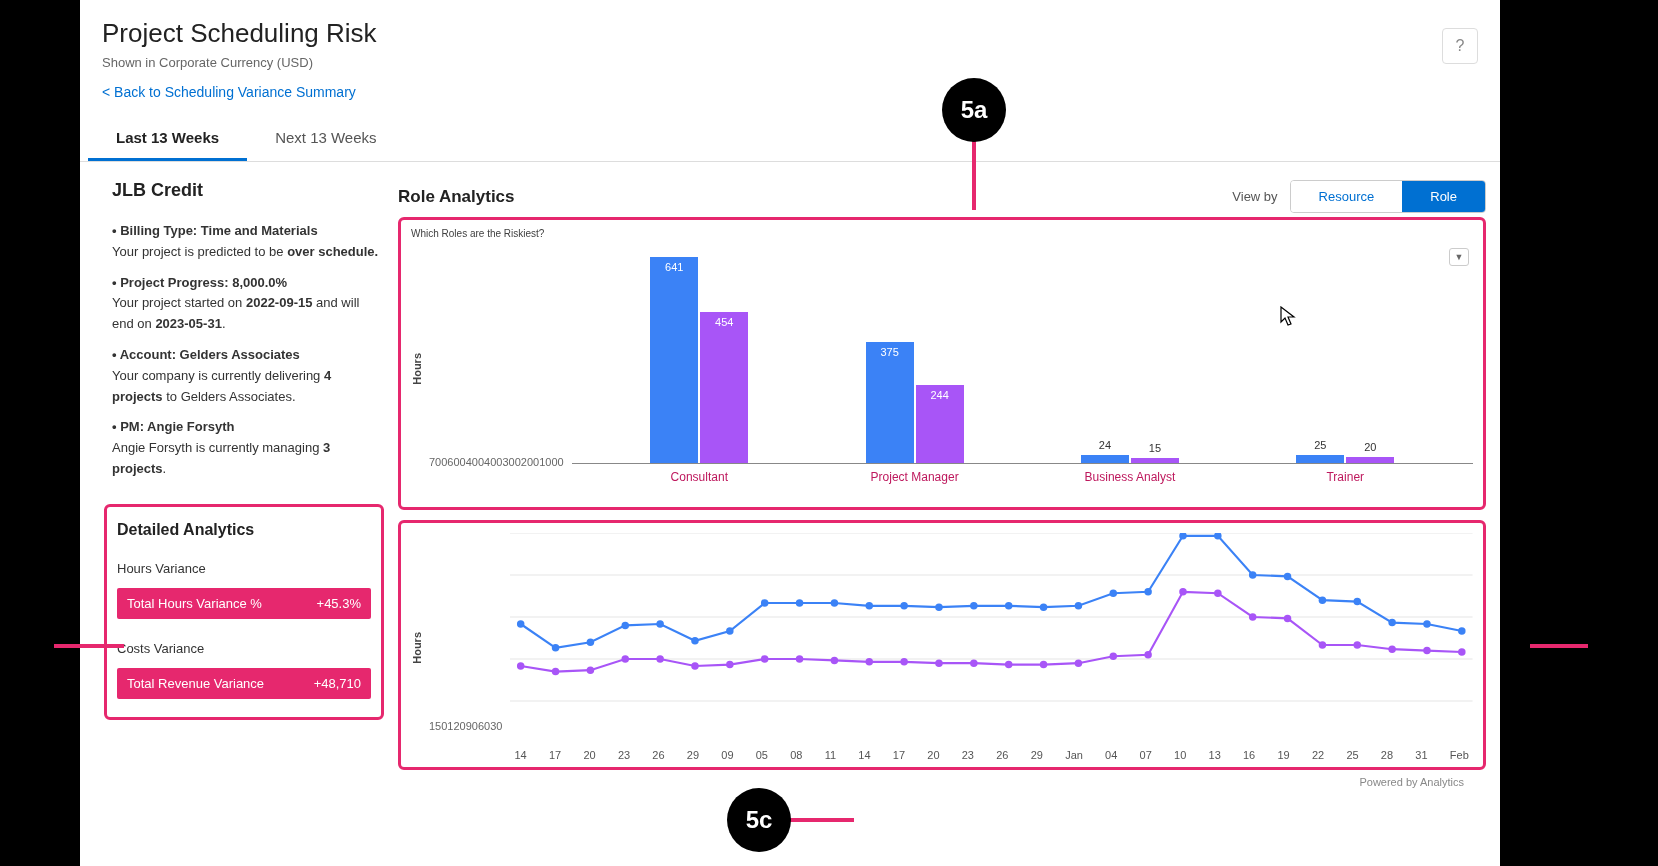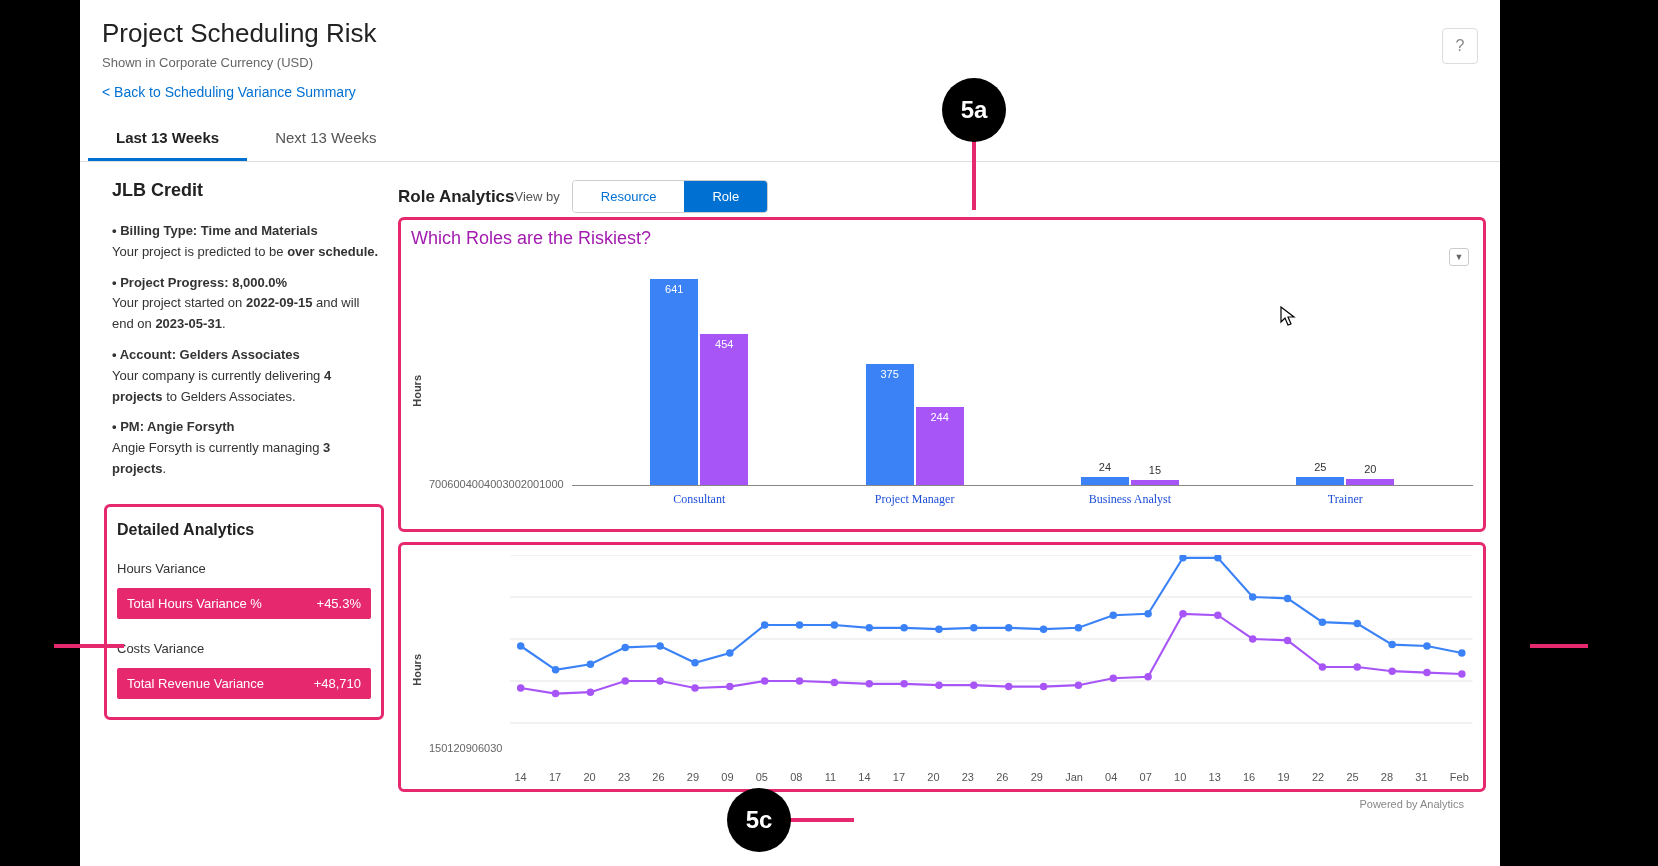--- a/index.html
+++ b/index.html
@@ -19,42 +19,42 @@
 .project-name { font-size: 18px; font-weight: 700; color: #222; margin-bottom: 20px; margin-left: 8px; }
 .info-list { margin-left: 8px; margin-top: 20px; }
 .info-item { margin-bottom: 10px; font-size: 13px; color: #333; line-height: 1.6; }
 .info-item .bullet-line { font-weight: 400; }
 .info-item b { font-weight: 700; }
 .detailed-box { border: 3px solid #e6286e; border-radius: 6px; padding: 14px 10px; margin-top: 24px; }
 .detailed-title { font-size: 16px; font-weight: 700; color: #222; margin-bottom: 22px; }
 .variance-label { font-size: 13px; color: #333; margin-bottom: 12px; }
 .variance-bar { background: #e6286e; color: #fff; padding: 8px 10px; font-size: 13px; display: flex; justify-content: space-between; border-radius: 2px; margin-bottom: 22px; }
 .main { flex: 1; }
-.main-header { display: flex; align-items: center; margin-bottom: 4px; }
+.main-header { display: flex; justify-content: space-between; align-items: center; margin-bottom: 4px; }
 .section-title { font-size: 17px; font-weight: 700; color: #222; }
 .view-by-group { display: flex; align-items: center; gap: 12px; }
 .view-by-label { font-size: 13px; color: #555; }
 .toggle-group { display: flex; border: 1px solid #ccc; border-radius: 4px; overflow: hidden; }
 .toggle-btn { padding: 8px 28px; font-size: 13px; cursor: pointer; background: #fff; color: #0070d2; }
 .toggle-btn.active { background: #0070d2; color: #fff; }
 .chart-box { border: 3px solid #e6286e; border-radius: 6px; padding: 8px 10px; margin-bottom: 10px; position: relative; }
-.chart-question { font-size: 18px; color: #a21caf; margin-bottom: 12px; }
+.chart-question { font-size: 10px; color: #404040; margin-bottom: 0; }
 .chart-dropdown { position: absolute; top: 28px; right: 14px; width: 20px; height: 18px; border: 1px solid #ccc; border-radius: 3px; display: flex; align-items: center; justify-content: center; font-size: 9px; color: #666; cursor: pointer; background: #fff; }
 .bar-chart { display: flex; height: 260px; }
 .y-axis { display: flex; justify-content: space-between; align-items: flex-end; padding-right: 8px; font-size: 11px; color: #666; height: 225px; margin-top: 4px; }
 .y-label { writing-mode: vertical-rl; transform: rotate(180deg); font-size: 11px; color: #444; font-weight: 700; align-self: center; margin-right: 6px; }
 .bars-area { flex: 1; position: relative; }
 .bars-row { display: flex; height: 225px; align-items: flex-end; justify-content: space-around; border-bottom: 1px solid #888; padding: 0 20px; }
 .bar-group { display: flex; align-items: flex-end; gap: 2px; position: relative; }
 .bar { width: 48px; position: relative; }
 .bar.blue { background: #3b82f6; margin-top: 37px; }
 .bar.purple { background: #a855f7; }
 .bar-val { position: absolute; top: 4px; left: 50%; transform: translateX(-50%); font-size: 11px; color: #fff; }
 .bar-val.outside { top: -16px; color: #333; }
-.x-labels { display: flex; justify-content: space-around; padding: 6px 20px 0 20px; font-size: 12px; color: #1d4ed8; font-family: Liberation Serif, serif; }
+.x-labels { display: flex; justify-content: space-around; padding: 6px 20px 0 20px; font-size: 12px; color: #be185d; }
 .line-chart-box { border: 3px solid #e6286e; border-radius: 6px; padding: 10px 10px 4px 10px; position: relative; }
 .line-chart { display: flex; height: 230px; }
 .line-svg { width: 100%; height: 210px; }
 .line-x-labels { display: flex; justify-content: space-between; font-size: 11px; color: #555; padding: 2px 4px 0 4px; }
 .legend-box { border: 3px solid #e6286e; border-radius: 6px; padding: 4px 16px; display: inline-flex; gap: 28px; align-items: center; margin: 4px auto 0 auto; }
 .legend-wrap { text-align: center; margin-top: 2px; }
 .legend-item { display: flex; align-items: center; gap: 6px; font-size: 12px; color: #444; }
 .legend-marker { width: 18px; height: 2px; position: relative; }
 .legend-marker::after { content: ''; position: absolute; left: 50%; top: 50%; width: 8px; height: 8px; border-radius: 50%; transform: translate(-50%, -50%); }
 .legend-marker.blue { background: #3b82f6; }

